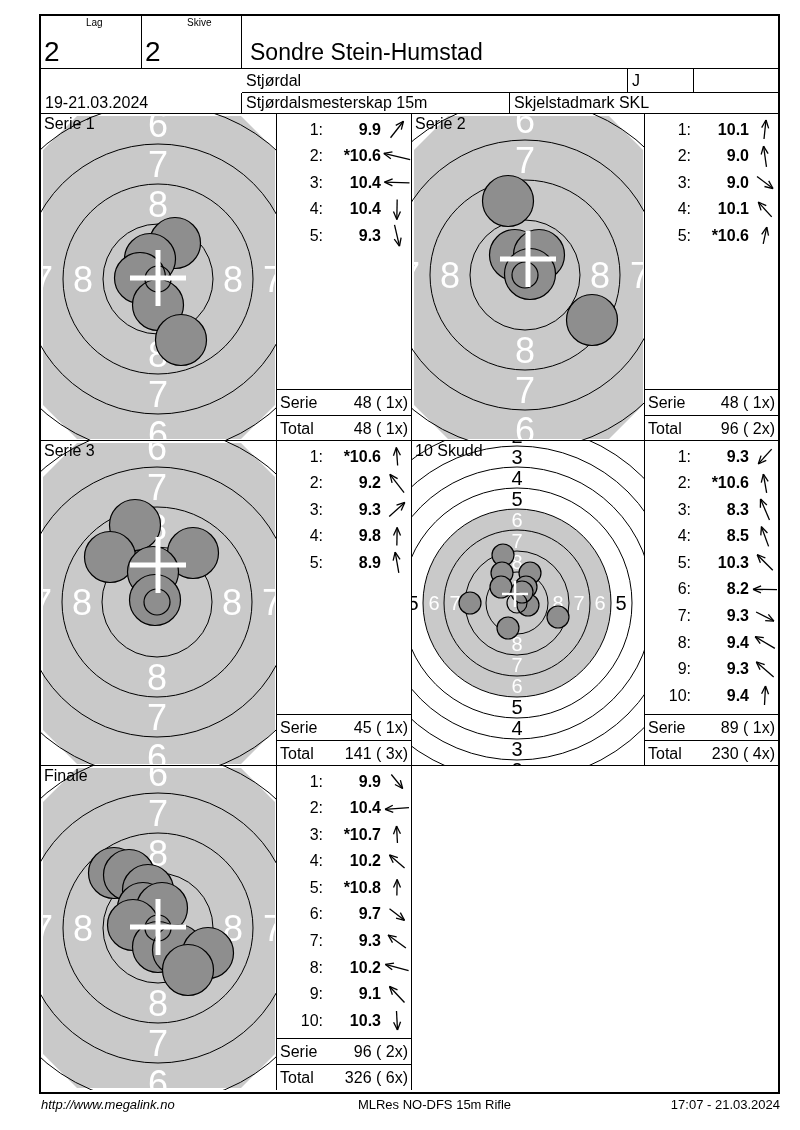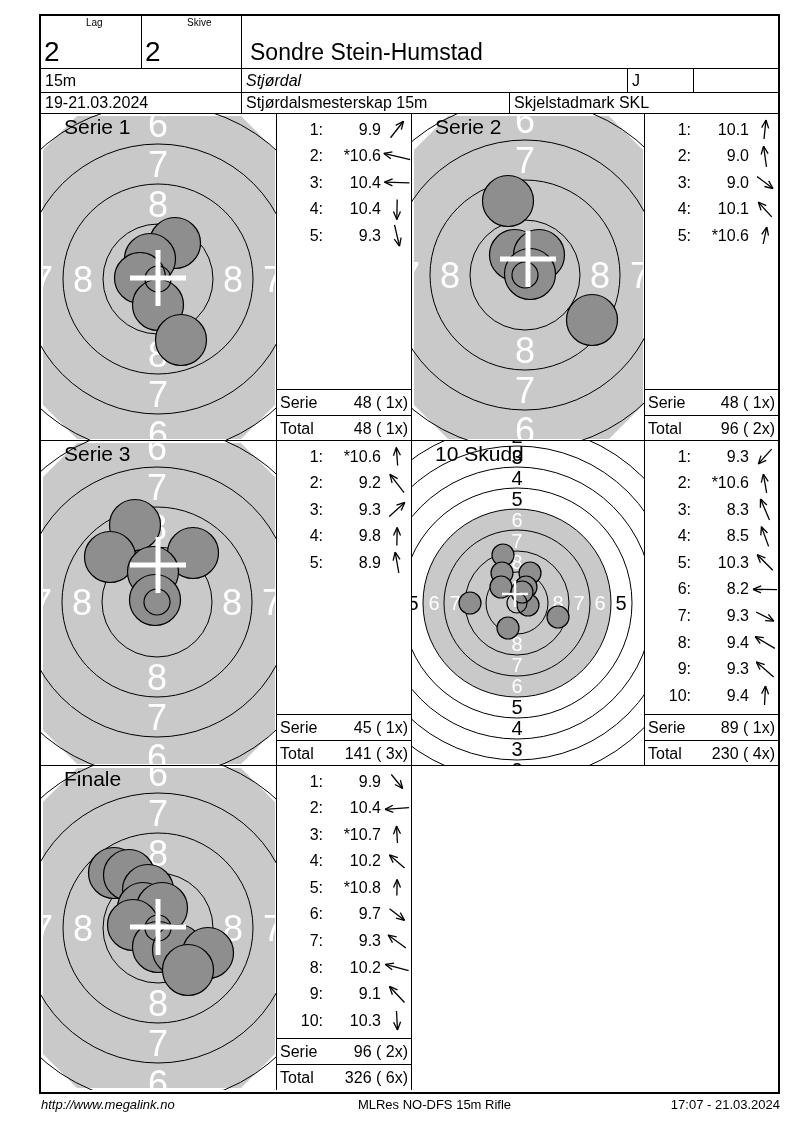--- a/index.html
+++ b/index.html
@@ -6,26 +6,26 @@
   .page{position:relative;width:800px;height:1130px;background:#fff;overflow:hidden;
         font-family:"Liberation Sans","DejaVu Sans",sans-serif;color:#000;}
   .tbl{position:absolute;left:39px;top:14px;width:737px;height:1076px;border:2px solid #000;}
   .cell{position:absolute;box-sizing:border-box;border-right:1px solid #000;border-bottom:1px solid #000;background:#fff;overflow:hidden;}
   .cell.noR{border-right:none;}
   .cell.noB{border-bottom:none;}
   .mini{position:absolute;left:3px;top:1px;font-size:10px;padding-left:42px;}
   .big{position:absolute;left:3px;bottom:2px;font-size:28px;line-height:1;}
   .name{position:absolute;left:8px;bottom:4px;font-size:23px;line-height:1;}
   .mid{font-size:16px;padding-left:4px;display:flex;align-items:center;}
-  .ptitle{position:absolute;left:3px;top:1px;font-size:21px;z-index:3;margin-left:20px;}
+  .ptitle{position:absolute;left:3px;top:1px;font-size:16px;z-index:3;}
   .tgt-svg{position:absolute;left:0;top:0;}
   .shots{position:absolute;left:0;top:2px;right:0;}
   .srow{display:grid;grid-template-columns:46px 58px 31px;height:26.6px;align-items:center;font-size:16px;}
   .srow .num{text-align:right;}
-  .srow .val{text-align:right;}
+  .srow .val{text-align:right;font-weight:bold;}
   .srow .arr{display:flex;justify-content:center;align-items:center;}
   .sumrow{position:absolute;left:0;right:0;height:26px;border-top:1px solid #000;display:flex;
           justify-content:space-between;align-items:center;padding:11px 3px;font-size:16px;box-sizing:border-box;}
   .foot{position:absolute;font-size:13px;}
   svg text{font-family:"Liberation Sans","DejaVu Sans",sans-serif;}
 </style>
 </head>
 <body>
 
 <div class="page">
@@ -36,24 +36,21 @@
       <span class="big">2</span>
     </div>
     <div class="cell" style="left:101px;top:0;width:100px;height:53px;">
       <span class="mini">Skive</span>
       <span class="big">2</span>
     </div>
     <div class="cell noR" style="left:201px;top:0;width:536px;height:53px;">
       <span class="name">Sondre Stein-Humstad</span>
     </div>
 
-    <div class="cell mid" style="left:0;top:53px;width:201px;height:24px;">
-      <span>15m</span>
-    </div>
-    <div class="cell mid" style="left:201px;top:53px;width:386px;height:24px;font-style:italic;">
+    <div class="cell mid" style="left:201px;top:53px;width:386px;height:24px;">
       <span>Stjørdal</span>
     </div>
     <div class="cell mid" style="left:587px;top:53px;width:66px;height:24px;">
       <span>J</span>
     </div>
     <div class="cell mid noR" style="left:653px;top:53px;width:84px;height:24px;"></div>
 
     <div class="cell mid" style="left:0;top:77px;width:201px;height:21px;">
       <span>19-21.03.2024</span>
     </div>

